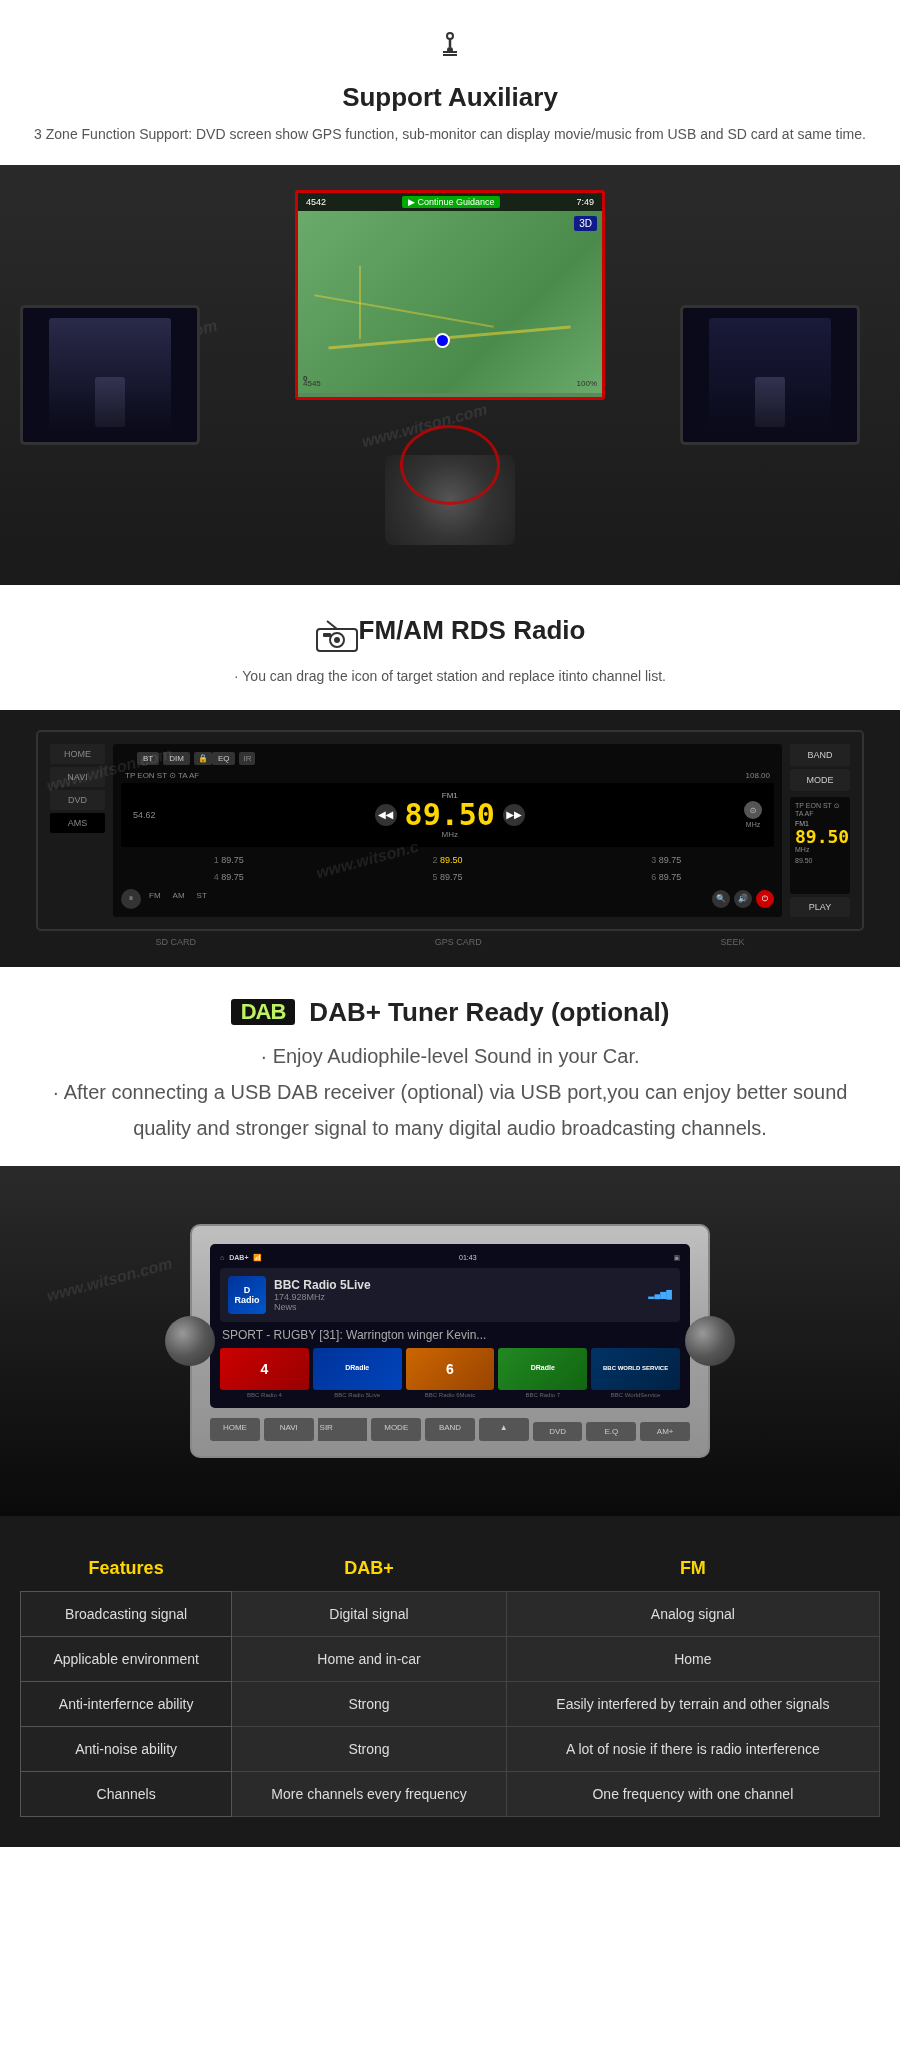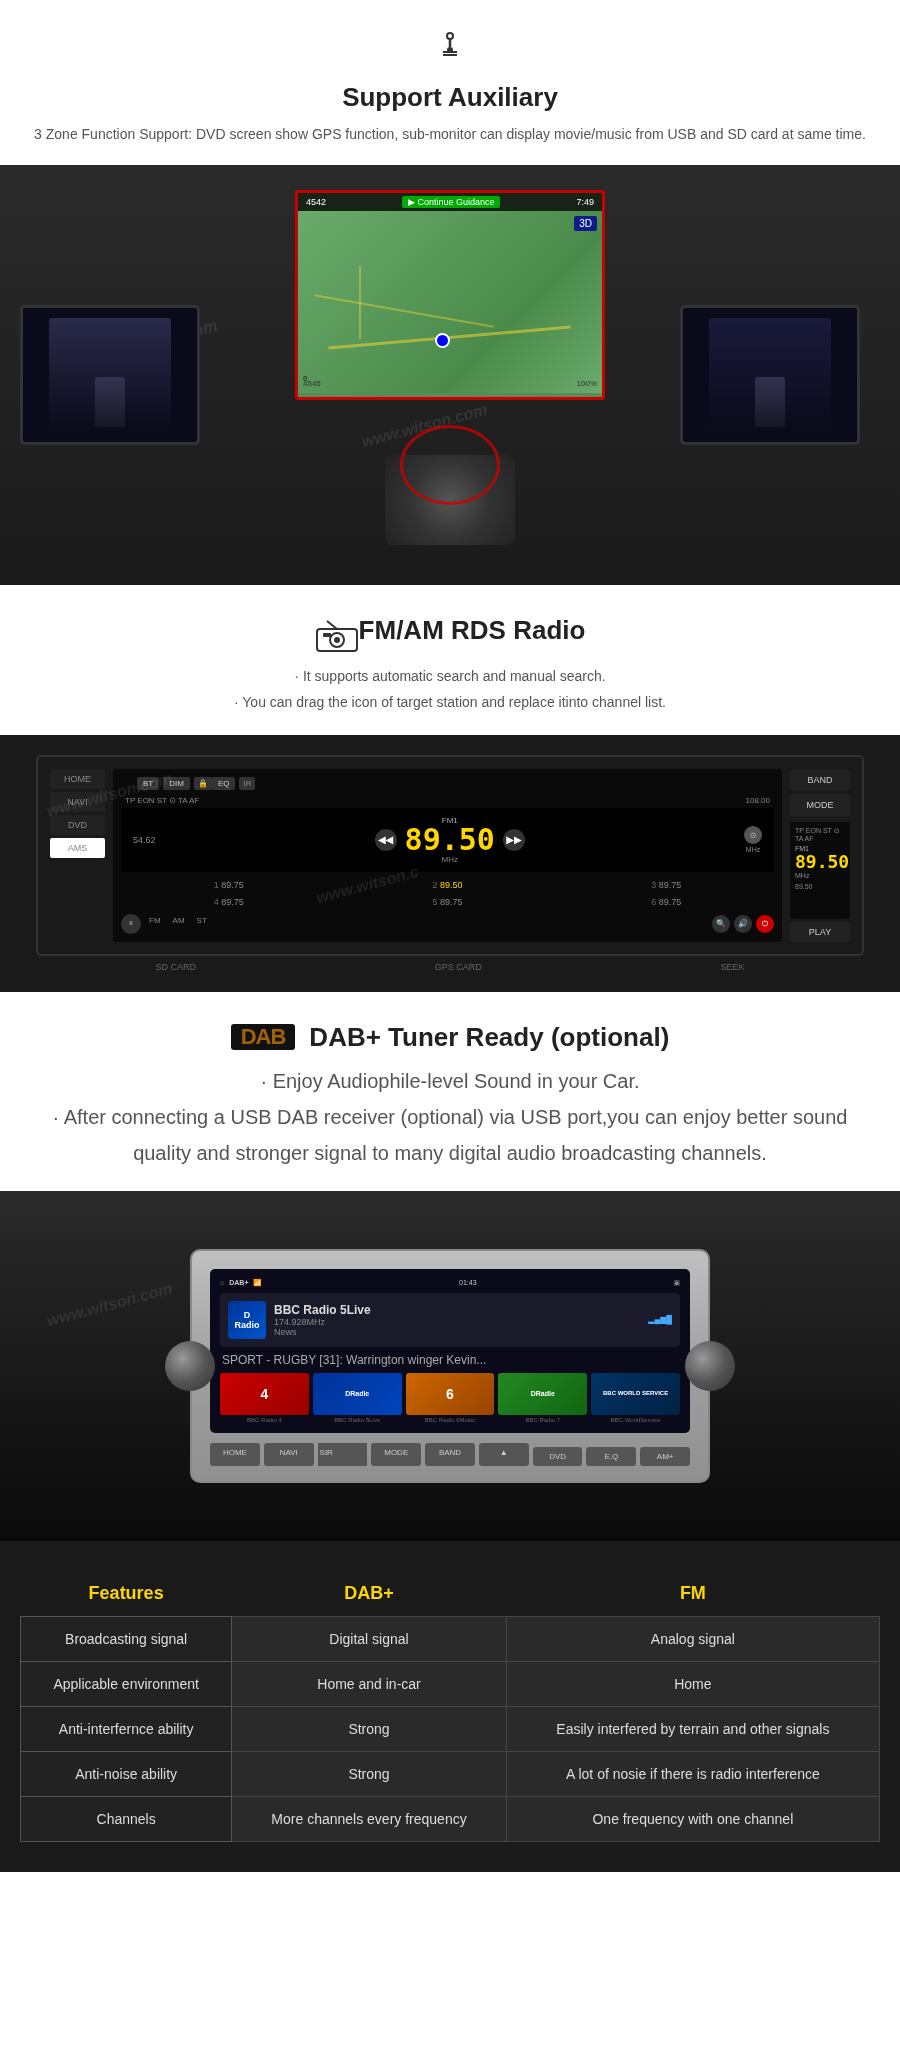--- a/index.html
+++ b/index.html
@@ -220,36 +220,35 @@
     <svg width="44" height="34" viewBox="0 0 44 34">
       <rect x="2" y="10" width="40" height="22" rx="3" fill="none" stroke="#333" stroke-width="2"></rect>
       <circle cx="22" cy="21" r="7" fill="none" stroke="#333" stroke-width="2"></circle>
       <circle cx="22" cy="21" r="3" fill="#333"></circle>
       <rect x="8" y="14" width="8" height="4" rx="1" fill="#333"></rect>
       <line x1="12" y1="2" x2="22" y2="10" stroke="#333" stroke-width="2"></line>
     </svg>
     <div class="section-title">FM/AM RDS Radio</div>
   </div>
   <div class="section-desc">
-    <div>· It supports automatic search and manual search.</div>
     <div>· You can drag the icon of target station and replace itinto channel list.</div>
   </div>
 </div>
 
 <div class="radio-unit-section">
   <span class="wm" style="top:20%;left:5%;transform:rotate(-15deg);">www.witson.com</span>
   <span class="wm" style="top:55%;left:35%;transform:rotate(-15deg);">www.witson.c</span>
 
   <div style="width:92%;margin:0 auto;background:#1a1a1a;border-radius:5px;padding:12px;display:flex;gap:8px;border:2px solid #333;">
 
     <div style="display:flex;flex-direction:column;gap:3px;width:55px;">
       <div style="background:#222;color:#888;text-align:center;padding:5px 2px;font-size:9px;border-radius:2px;">HOME</div>
       <div style="background:#222;color:#888;text-align:center;padding:5px 2px;font-size:9px;border-radius:2px;">NAVI</div>
       <div style="background:#222;color:#888;text-align:center;padding:5px 2px;font-size:9px;border-radius:2px;">DVD</div>
-      <div style="background:#ffffff;color:#888;text-align:center;padding:5px 2px;font-size:9px;border-radius:2px;">AMS</div>
+      <div style="background:#000000;color:#888;text-align:center;padding:5px 2px;font-size:9px;border-radius:2px;">AMS</div>
     </div>
 
     <div style="flex:1;background:#0a0a0a;border-radius:3px;padding:8px;">
 
       <div style="display:flex;justify-content:flex-start;margin-bottom:6px;margin-left:16px;">
         <div style="display:flex;gap:4px;">
           <div style="background:#333;color:#ccc;padding:2px 6px;border-radius:2px;font-size:8px;">BT</div>
           <div style="background:#333;color:#ccc;padding:2px 6px;border-radius:2px;font-size:8px;">DIM</div>
           <div style="background:#333;color:#888;padding:2px 4px;border-radius:2px;font-size:8px;">🔒</div>
         </div>
@@ -322,21 +321,21 @@
 
   <div style="width:92%;margin:6px auto 0;display:flex;justify-content:space-around;color:#666;font-size:9px;">
     <span>SD CARD</span>
     <span>GPS CARD</span>
     <span>SEEK</span>
   </div>
 </div>
 
 <div class="section-dab">
   <div style="display:flex;align-items:center;justify-content:center;gap:14px;margin-bottom:8px;">
-    <div style="background:#111;color:#a16207;font-size:22px;font-weight:900;padding:0 10px;border-radius:3px;letter-spacing:-1px;">DAB</div>
+    <div style="background:#111;color:#bef264;font-size:22px;font-weight:900;padding:0 10px;border-radius:3px;letter-spacing:-1px;">DAB</div>
     <div class="section-title">DAB+ Tuner Ready (optional)</div>
   </div>
   <div class="section-desc">
     <div>· Enjoy Audiophile-level Sound in your Car.</div>
     <div>· After connecting a USB DAB receiver (optional) via USB port,you can enjoy better sound</div>
     <div>quality and stronger signal to many digital audio broadcasting channels.</div>
   </div>
 </div>
 
 <div class="dab-unit-section">

